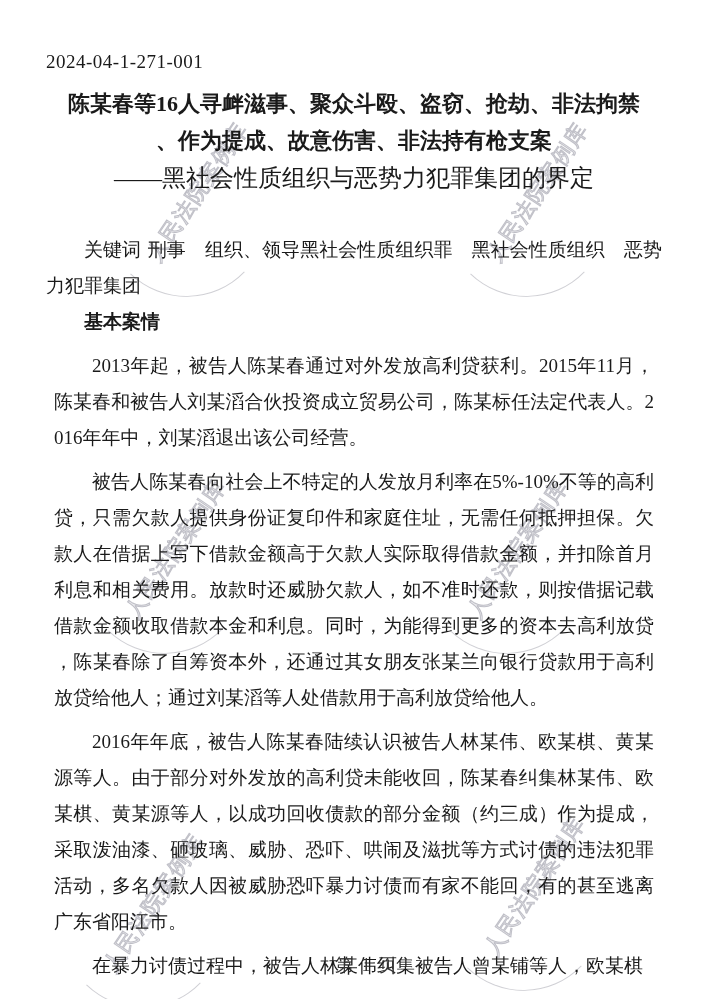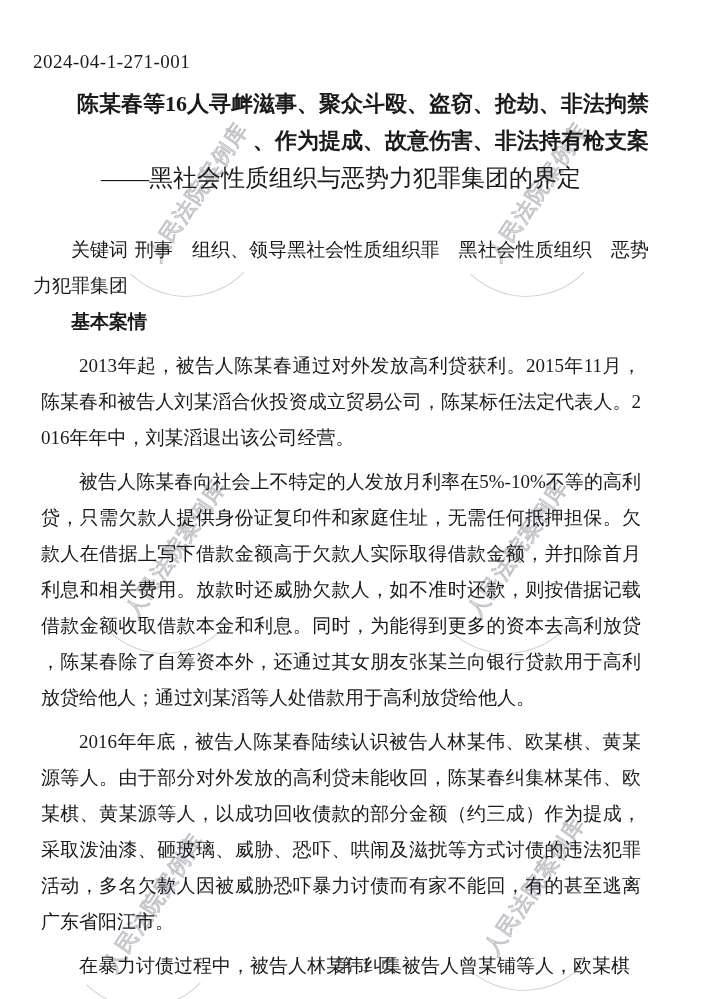--- a/index.html
+++ b/index.html
@@ -7,36 +7,36 @@
     position: relative;
     width: 706px;
     height: 999px;
     background: #ffffff;
     overflow: hidden;
     font-family: "Liberation Serif", "DejaVu Serif", serif;
     color: #1a1a1a;
   }
   .content {
     position: absolute;
-    left: 33px;
+    left: 46px;
     top: 0;
     width: 616px;
   }
   .doc-number {
     padding-top: 51px;
     font-size: 19px;
     line-height: 22px;
     letter-spacing: 0.5px;
   }
   .title {
     margin: 12px 0 0 0;
     font-size: 22px;
     line-height: 37px;
     font-weight: bold;
-    text-align: right;
+    text-align: center;
   }
   .title-line { display: block; }
   .subtitle {
     margin-top: 6px;
     font-size: 24px;
     line-height: 26px;
     text-align: center;
   }
   .keywords {
     margin: 41px 0 0 0;

